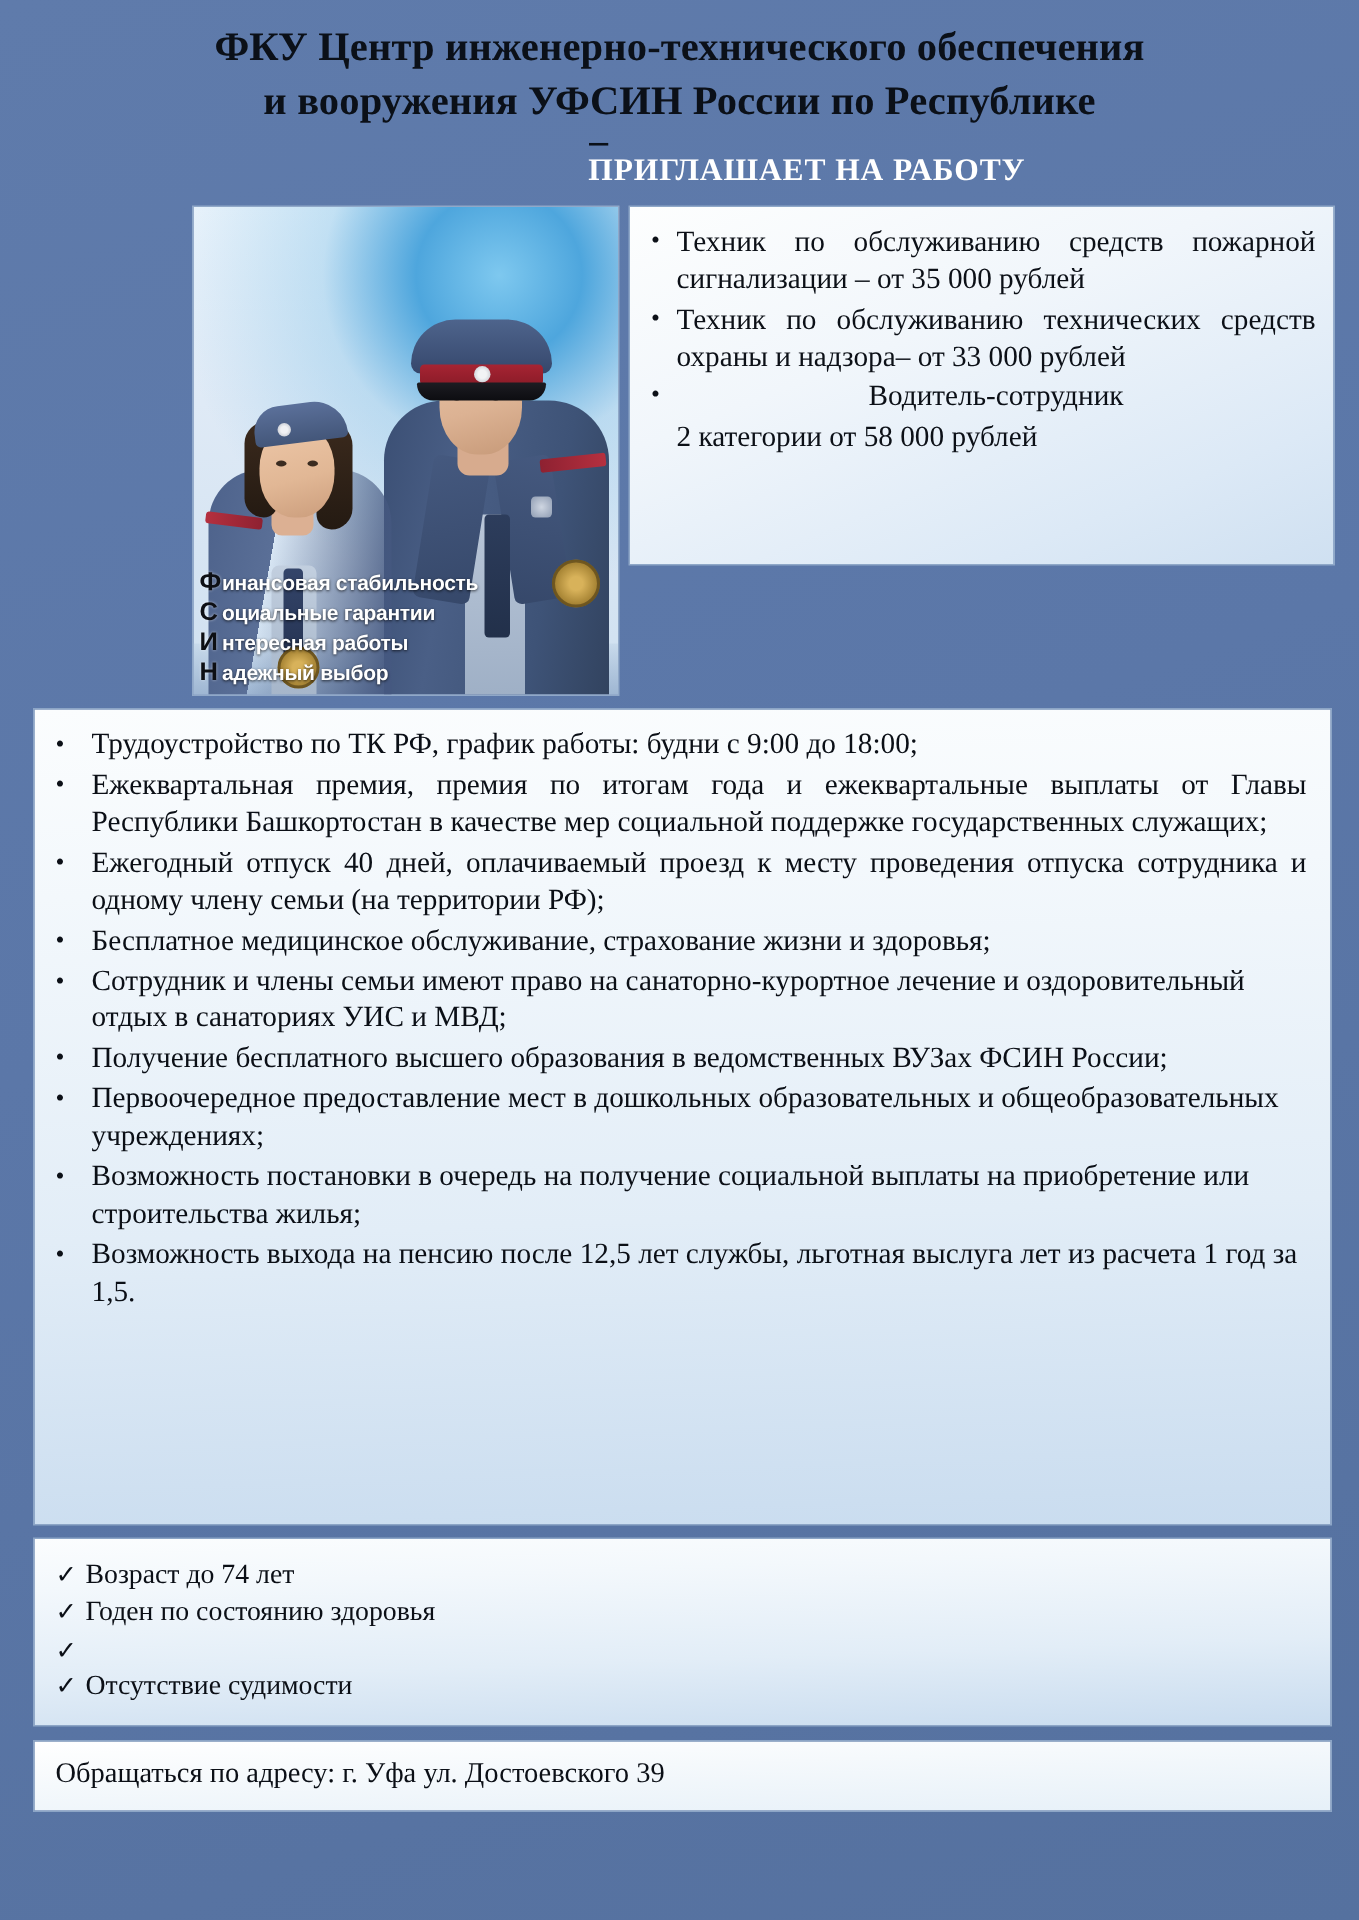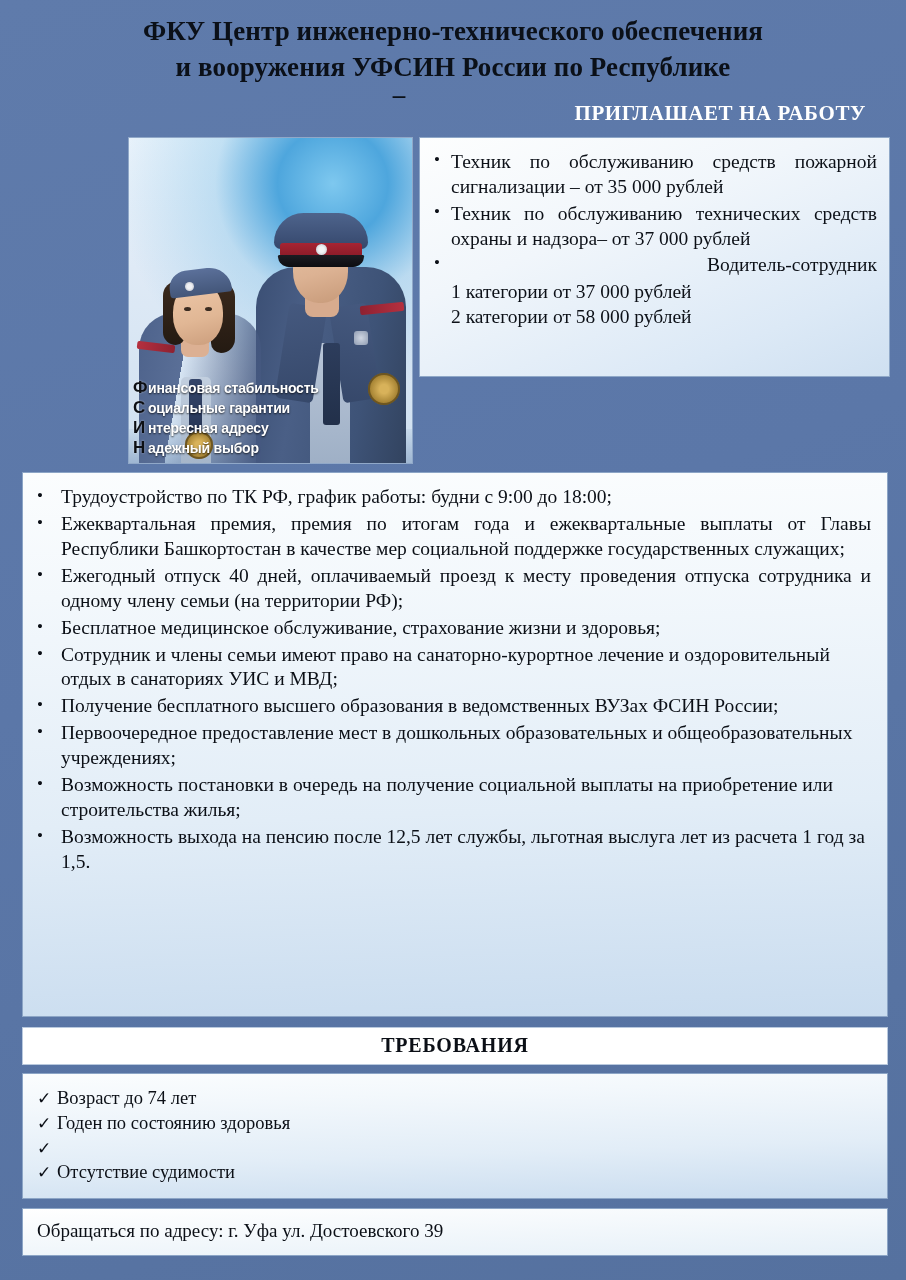--- a/index.html
+++ b/index.html
@@ -45,21 +45,21 @@
     line-height: 0.72;
     margin-left: -108px;
   }
   .invite {
     font-size: 21px;
     font-weight: bold;
     color: #ffffff;
     letter-spacing: 0.6px;
     margin-top: -3px;
     margin-left: 170px;
-    text-align: right;
+    text-align: center;
   }
 
   
   .hero {
     display: flex;
     align-items: flex-start;
     margin-top: 11px;
     padding-left: 128px;
     padding-right: 16px;
   }
@@ -264,21 +264,21 @@
     line-height: 1.3;
     color: #0c1017;
     margin-bottom: 1px;
   }
   .vac-bullet {
     flex: 0 0 17px;
     font-size: 17px;
     line-height: 1.25;
   }
   .vac-text { flex: 1 1 auto; text-align: justify; }
-  .vac-text.nojust { text-align: right; }
+  .vac-text.nojust { text-align: center; }
   .vac-sub {
     font-size: 19.5px;
     line-height: 1.3;
     margin-left: 17px;
     color: #0c1017;
   }
 
   
   .section-bar {
     margin: 10px 18px 0 22px;
@@ -390,45 +390,44 @@
         <div class="acro-row">
           <span class="acro-letter">Ф</span>
           <span class="acro-rest">инансовая стабильность</span>
         </div>
         <div class="acro-row">
           <span class="acro-letter">С</span>
           <span class="acro-rest">оциальные гарантии</span>
         </div>
         <div class="acro-row">
           <span class="acro-letter">И</span>
-          <span class="acro-rest">нтересная адресу</span>
+          <span class="acro-rest">нтересная работы</span>
         </div>
         <div class="acro-row">
           <span class="acro-letter">Н</span>
           <span class="acro-rest">адежный выбор</span>
         </div>
       </div>
     </div>
 
     <div class="vacancies">
       <ul class="vac-list">
         <li class="vac-item">
           <span class="vac-bullet">•</span>
           <span class="vac-text">Техник по обслуживанию средств пожарной сигнализации – от 35 000 рублей</span>
         </li>
         <li class="vac-item">
           <span class="vac-bullet">•</span>
-          <span class="vac-text">Техник по обслуживанию технических средств охраны и надзора– от 37 000 рублей</span>
+          <span class="vac-text">Техник по обслуживанию технических средств охраны и надзора– от 33 000 рублей</span>
         </li>
         <li class="vac-item">
           <span class="vac-bullet">•</span>
           <span class="vac-text nojust">Водитель-сотрудник</span>
         </li>
       </ul>
-      <div class="vac-sub">1 категории от 37 000 рублей</div>
       <div class="vac-sub">2 категории от 58 000 рублей</div>
     </div>
   </div>
 
 
   <div class="panel guarantees">
     <div class="g-item">
       <span class="g-bullet">•</span>
       <span class="g-text">Трудоустройство по ТК РФ, график работы: будни с 9:00 до 18:00;</span>
     </div>
@@ -459,21 +458,20 @@
     <div class="g-item">
       <span class="g-bullet">•</span>
       <span class="g-text">Возможность постановки в очередь на получение социальной выплаты на приобретение или строительства жилья;</span>
     </div>
     <div class="g-item">
       <span class="g-bullet">•</span>
       <span class="g-text">Возможность выхода на пенсию после 12,5 лет службы, льготная выслуга лет из расчета 1 год за 1,5.</span>
     </div>
   </div>
 
-  <div class="section-bar">ТРЕБОВАНИЯ</div>
 
   <div class="panel requirements">
     <div class="req-item">
       <span class="req-check">✓</span>
       <span>Возраст до 74 лет</span>
     </div>
     <div class="req-item">
       <span class="req-check">✓</span>
       <span>Годен по состоянию здоровья</span>
     </div>

